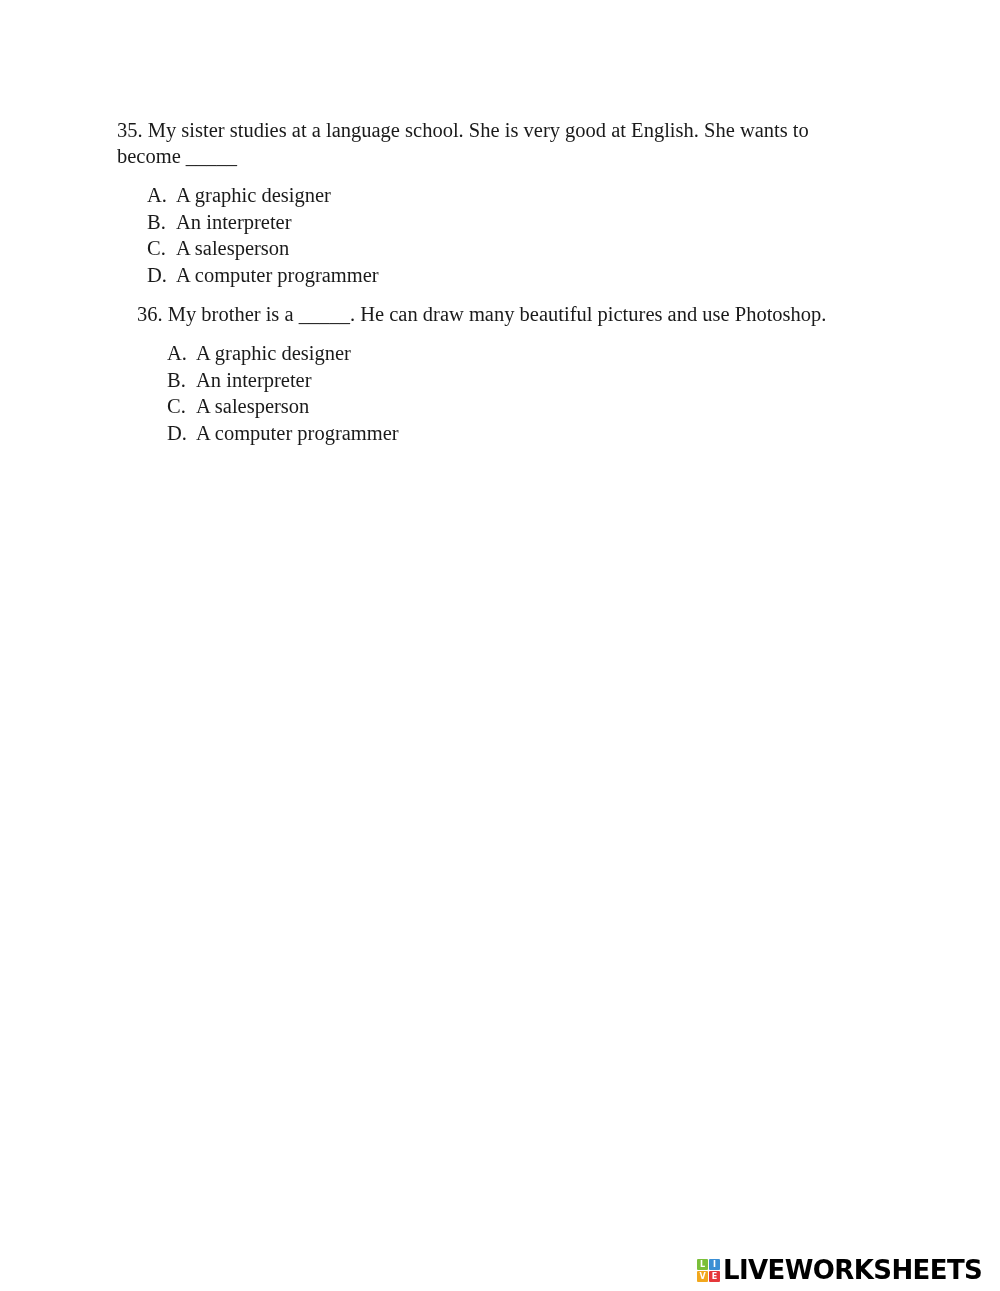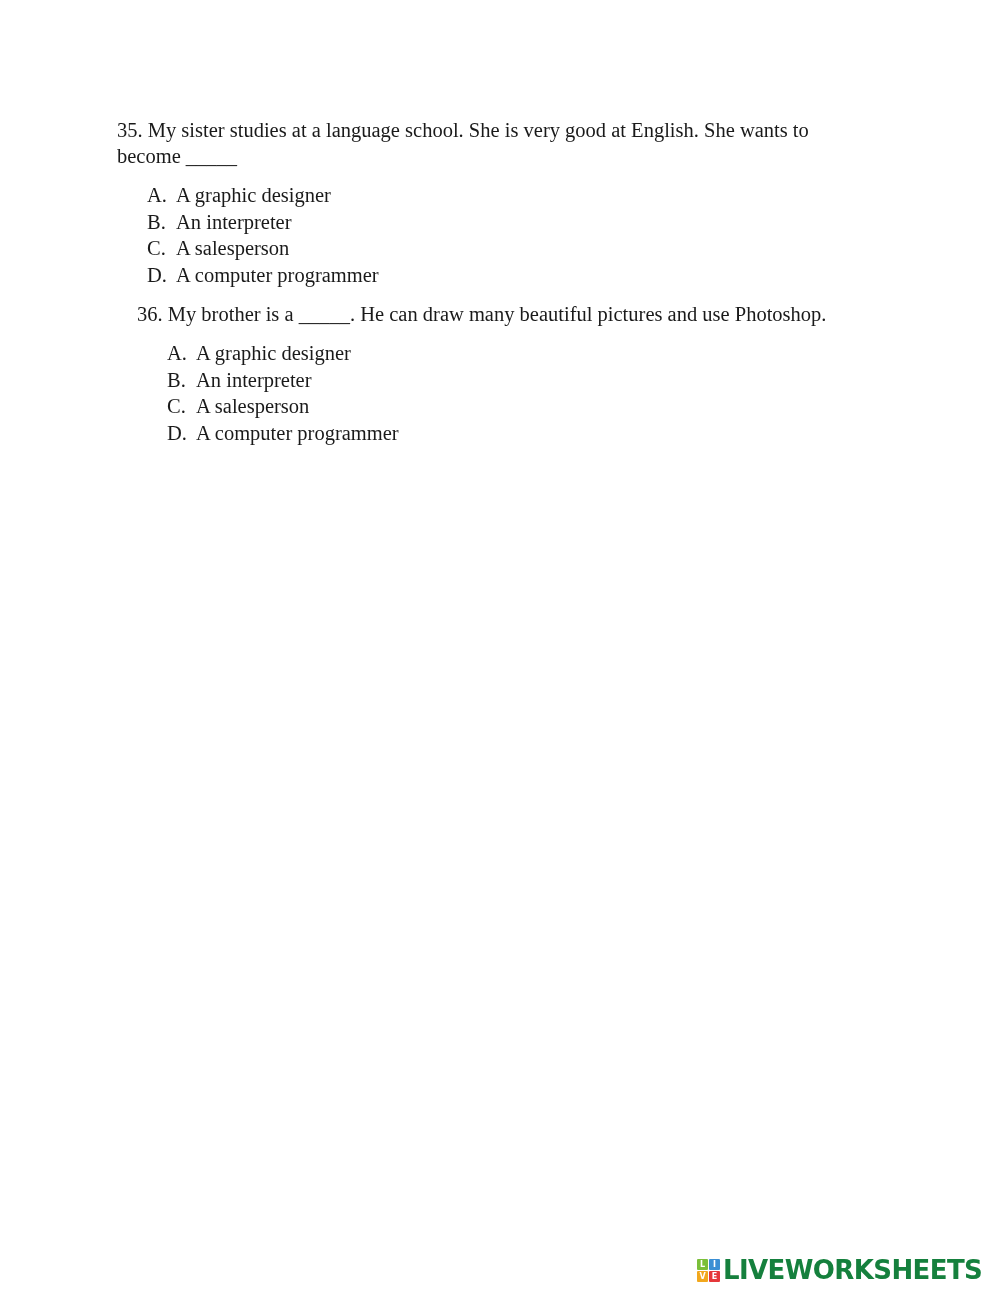--- a/index.html
+++ b/index.html
@@ -131,16 +131,16 @@
     </ul>
   </div>
 
   <div class="logo">
     <div class="logo-icon">
       <span style="background:#7bbf3a">L</span>
       <span style="background:#3b8fd4">I</span>
       <span style="background:#f2a81d">V</span>
       <span style="background:#e5383b">E</span>
     </div>
-    <span class="logo-text" style="color:#15803d">LIVEWORKSHEETS</span>
+    <span class="logo-text" style="color:#000000">LIVEWORKSHEETS</span>
   </div>
 
 </div>
 
 </body></html>

